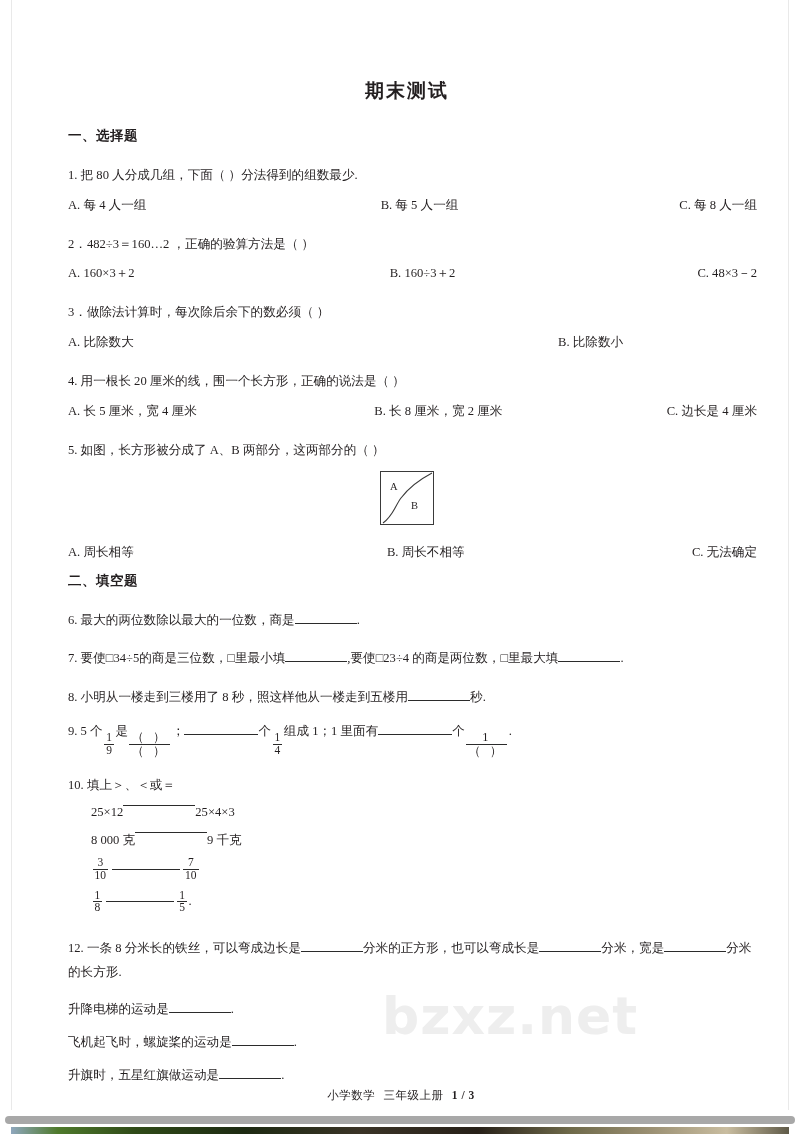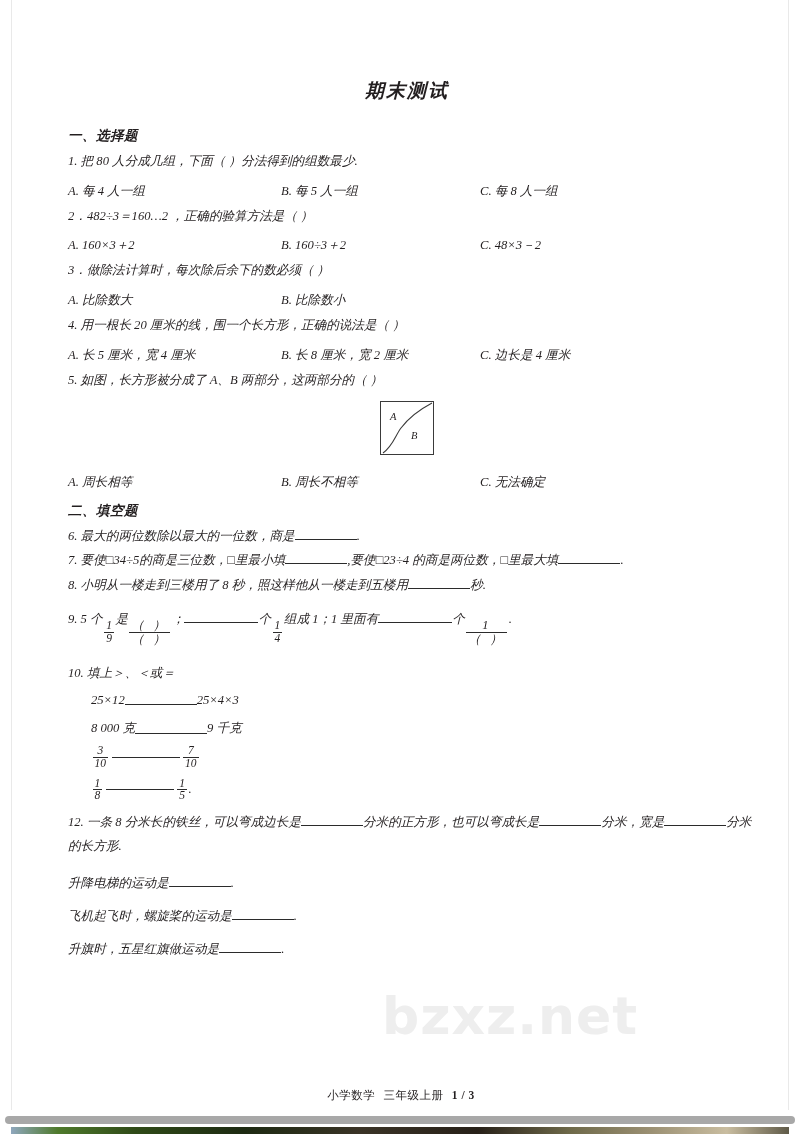--- a/index.html
+++ b/index.html
@@ -39,21 +39,20 @@
     z-index: 0;
     user-select: none;
   }
 
   
   #content {
     position: absolute;
     left: 45px; top: 0;
     width: 700px;
     z-index: 2;
-    font-style: italic;
   }
 
   .doc-title {
     text-align: center;
     font-size: 19px;
     font-weight: bold;
     letter-spacing: 2px;
     margin: 78px 0 0 0;
     font-family: "DejaVu Sans", "Liberation Sans", sans-serif;
   }
@@ -61,31 +60,32 @@
   .sec-head {
     font-size: 13.5px;
     font-weight: bold;
     margin: 23px 0 0 11px;
     letter-spacing: .5px;
     font-family: "DejaVu Sans", "Liberation Sans", sans-serif;
   }
 
   .q {
     font-size: 12.6px;
-    margin: 9px 0 0 11px;
+    margin: 23px 0 0 11px;
     line-height: 1.25;
     white-space: nowrap;
   }
   .q.wrapq { white-space: normal; line-height: 1.9; }
 
   .opts {
     font-size: 12.6px;
     margin: 13px 0 0 11px;
     display: flex;
     white-space: nowrap;
+    justify-content: space-between;
   }
   .opts .o1 { width: 213px; flex: 0 0 213px; }
   .opts .o2 { width: 199px; flex: 0 0 199px; }
   .opts .o3 { flex: 0 0 auto; }
 
   .blank { display: inline-block; border-bottom: 1px solid #2b2b2b; vertical-align: baseline; }
   .b-md { width: 62px; }
   .b-lg { width: 74px; }
 
   
@@ -120,21 +120,21 @@
   }
   .lbl-a { left: 9px; top: 9px; }
   .lbl-b { left: 30px; top: 28px; }
 
   
   .cmp-row {
     font-size: 12.6px;
     margin: 12px 0 0 34px;
     white-space: nowrap;
     display: flex;
-    align-items: flex-end;
+    align-items: flex-start;
   }
   .cmp-frac-row {
     margin-top: 8px;
     align-items: center;
   }
   .cmp-line { display: inline-block; border-bottom: 1px solid #2b2b2b; width: 72px; height: 0; margin: 0 0 3px 0; }
   .cmp-line-f { width: 68px; margin: 0 2px 1px 2px; }
 
   
   .footer {

